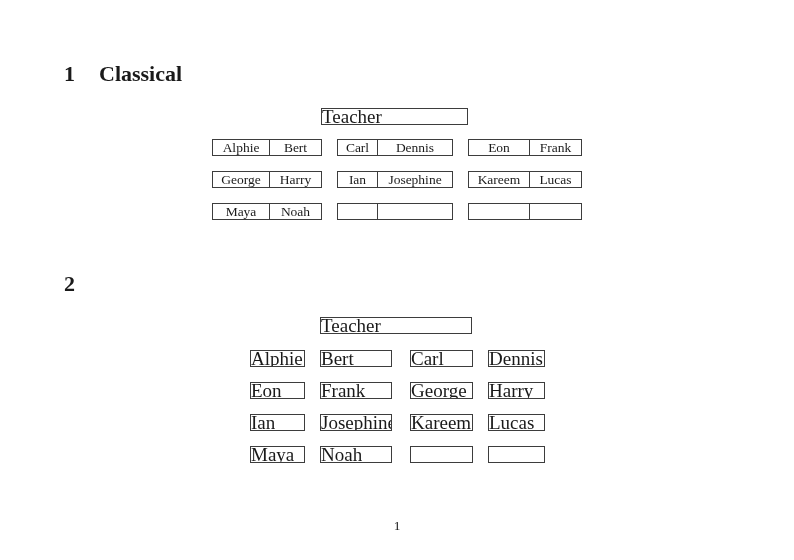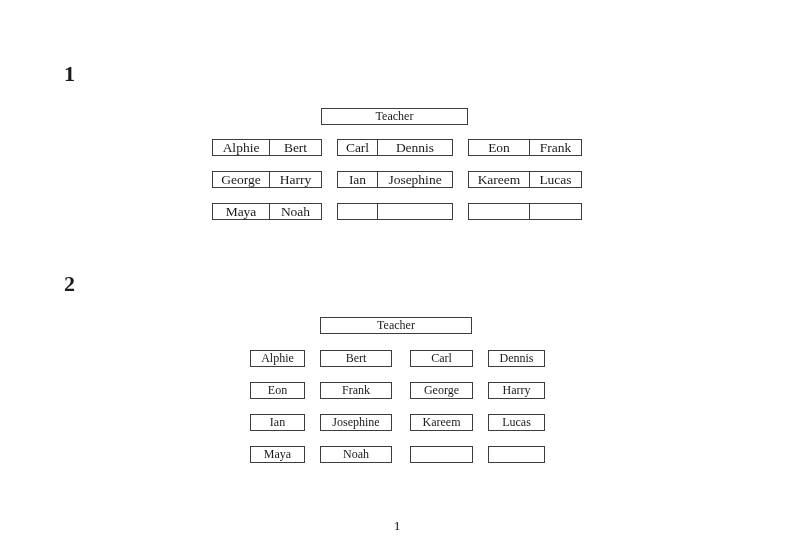--- a/index.html
+++ b/index.html
@@ -20,22 +20,21 @@
     font-weight: bold;
     font-size: 22px;
     line-height: 22px;
     white-space: nowrap;
   }
   .box {
     position: absolute;
     box-sizing: border-box;
     border: 1px solid #3d3d3d;
     height: 17px;
-    text-align: center;
-    font-size: 12px;
+    font-size: 19px;
     line-height: 15px;
     overflow: hidden;
   }
   .desk {
     position: absolute;
     box-sizing: border-box;
     border: 1px solid #3d3d3d;
     height: 17px;
     display: flex;
   }
@@ -57,20 +56,21 @@
     font-size: 13.5px;
   }
 </style>
 </head>
 <body>
 
 <div class="page">
 
   <div class="section-heading" style="left:64px; top:63px;">
     <span>1</span>
+    <span>Classical</span>
   </div>
 
   <div>
     <div class="box" style="left:321px; top:108px; width:147px;">Teacher</div>
 
     <div class="desk" style="left:212px; top:139px; width:110px;">
       <div class="desk-cell left" style="width:57px;">Alphie</div>
       <div class="desk-cell right">Bert</div>
     </div>
     <div class="desk" style="left:337px; top:139px; width:116px;">

